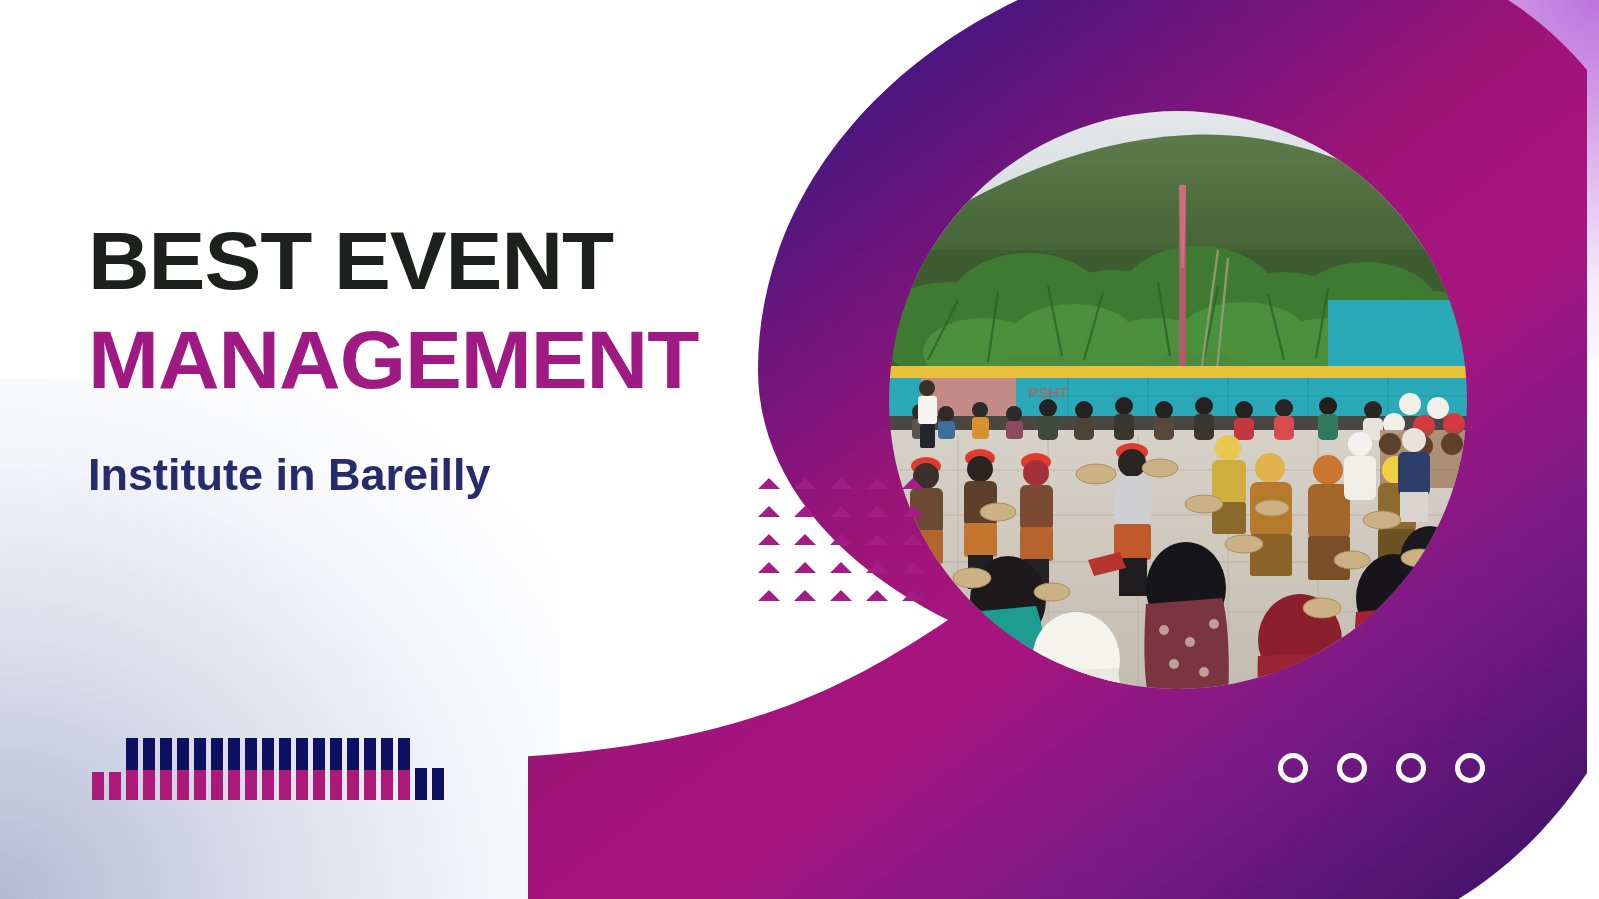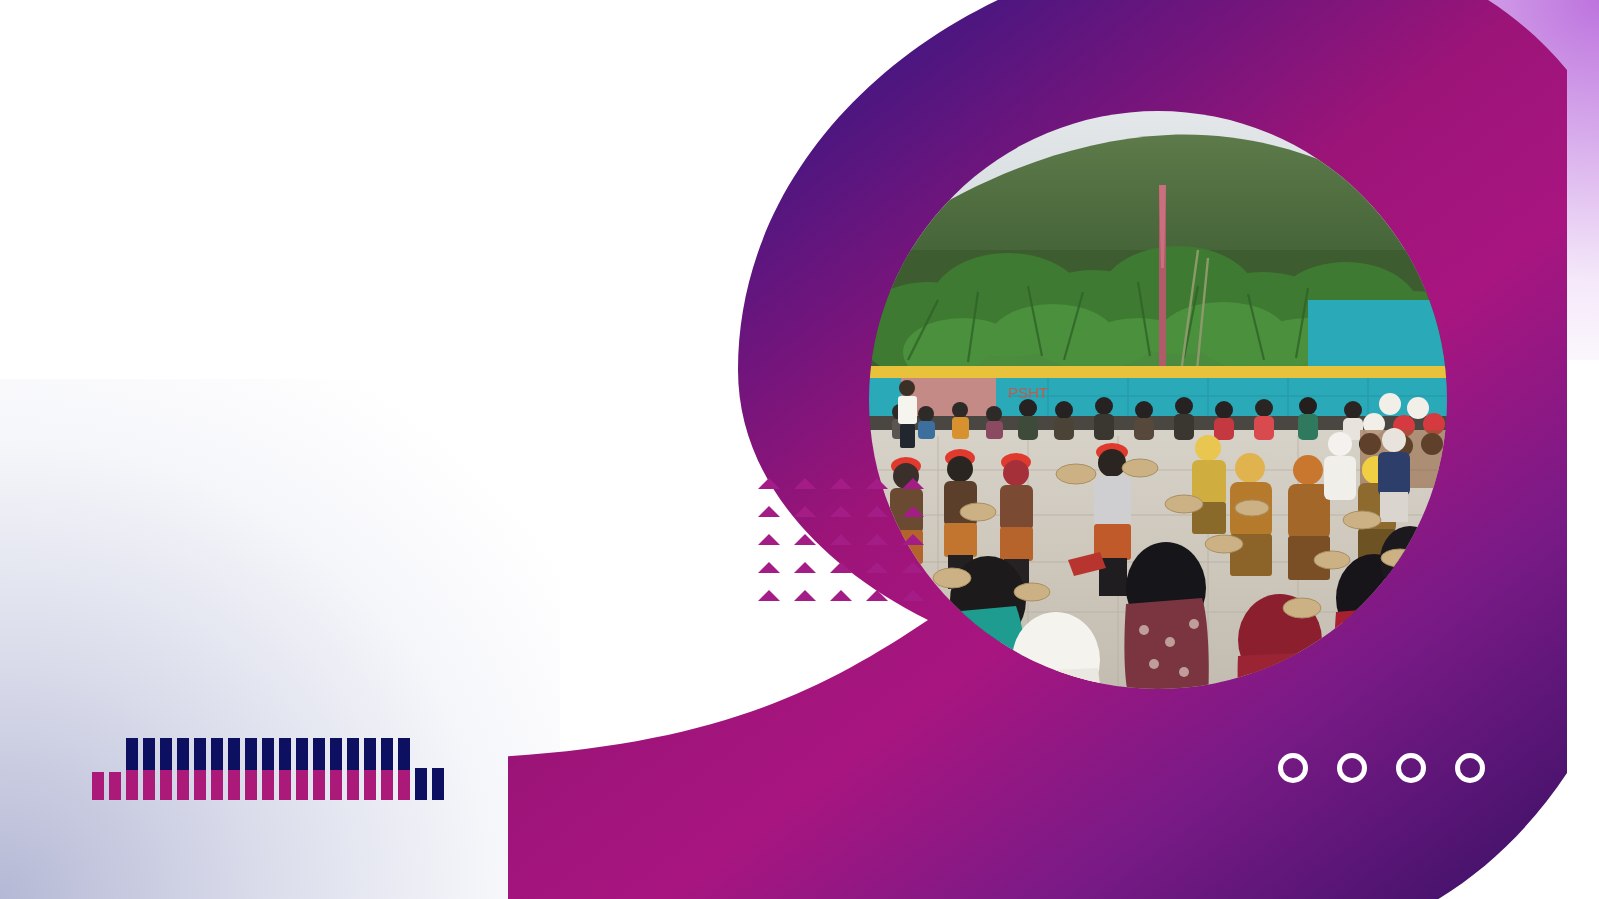--- a/index.html
+++ b/index.html
@@ -39,21 +39,21 @@
                 rgba(168,172,205,0.85) 0%,
                 rgba(191,195,220,0.60) 32%,
                 rgba(222,225,238,0.30) 62%,
                 rgba(255,255,255,0) 85%);
     pointer-events: none;
   }
 
   
   .blob-wrap {
     position: absolute;
-    top: 0; left: 508px;
+    top: 0; left: 528px;
     width: 1059px; height: 899px;
   }
   .blob-wrap svg { display: block; width: 100%; height: 100%; }
 
   
   .headline-block {
     position: absolute;
     left: 88px;
     top: 222px;
     width: 760px;
@@ -442,20 +442,25 @@
           <ellipse cx="824" cy="560" rx="18" ry="9"></ellipse>
           <ellipse cx="794" cy="608" rx="19" ry="10"></ellipse>
           <ellipse cx="744" cy="508" rx="17" ry="8"></ellipse>
         </g>
 
         <path d="M560 560 L592 552 L598 568 L566 576 Z" fill="#b8342e"></path>
       </g>
     </svg>
   </div>
 
+  <div class="headline-block">
+    <h1 class="title-line1">BEST EVENT</h1>
+    <h1 class="title-line2">MANAGEMENT</h1>
+    <h2 class="subtitle">Institute in Bareilly</h2>
+  </div>
 
   <div class="tri-grid" id="tri-grid">
       <div>
         <div class="tri" style="border-bottom-color: rgb(164, 29, 134);"></div>
       </div>
       <div>
         <div class="tri" style="border-bottom-color: rgb(164, 29, 134);"></div>
       </div>
       <div>
         <div class="tri" style="border-bottom-color: rgb(164, 29, 134);"></div>

